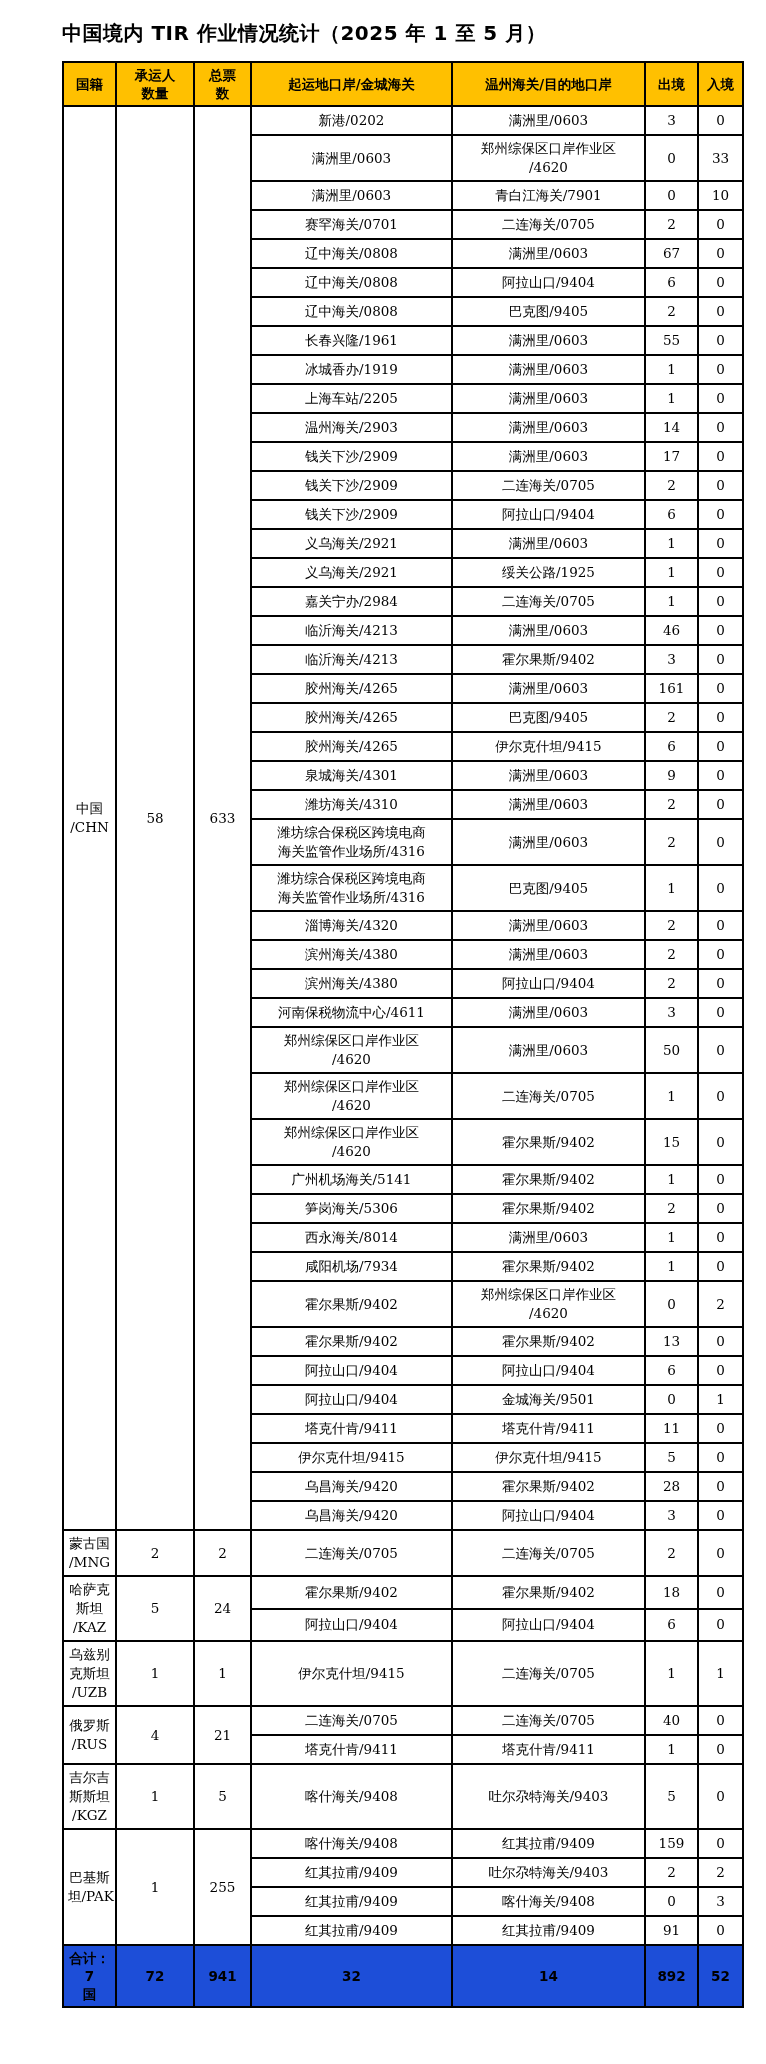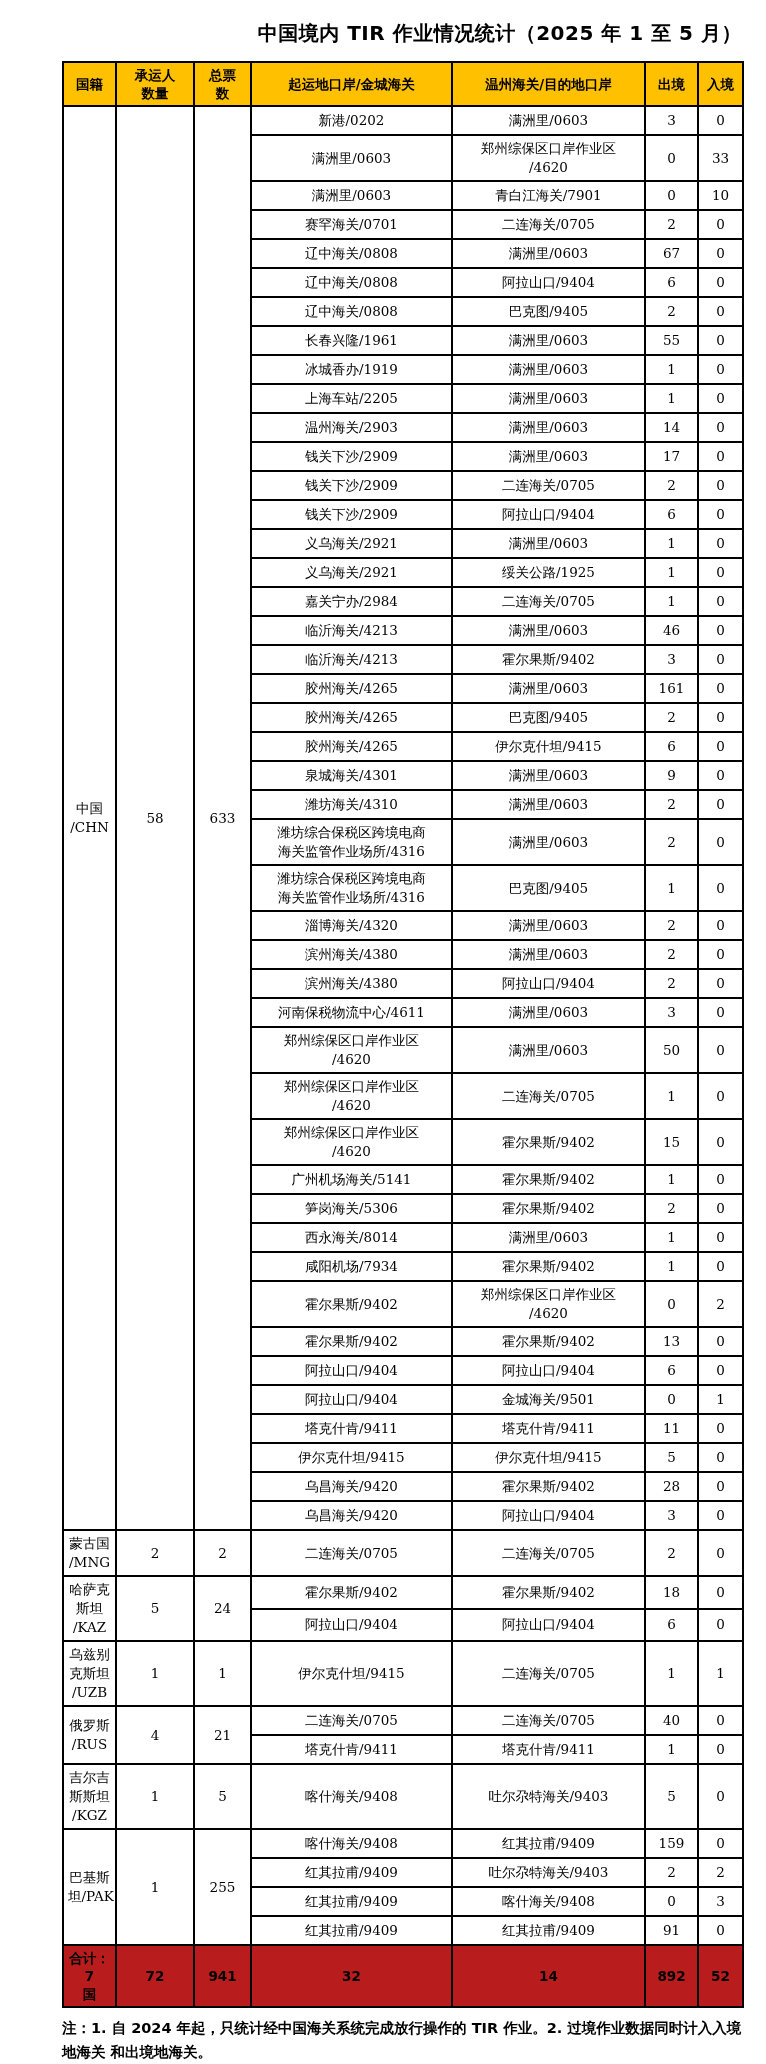--- a/index.html
+++ b/index.html
@@ -13,21 +13,21 @@
   }
   .page {
     width: 766px;
     height: 2064px;
     box-sizing: border-box;
     padding: 20px 24px 0 62px;
     overflow: hidden;
   }
   .title {
     width: 680px;
-    text-align: right;
+    text-align: left;
     font-size: 20px;
     font-weight: bold;
     letter-spacing: 0.5px;
     margin: 0 0 14px 0;
     font-family: "DejaVu Sans", sans-serif;
   }
   table.tir {
     border-collapse: collapse;
     table-layout: fixed;
     width: 680px;
@@ -48,21 +48,21 @@
   table.tir thead th {
     background: #FFC000;
     font-family: "DejaVu Sans", sans-serif;
     font-weight: bold;
     font-size: 13.5px;
     height: 44px;
     line-height: 18px;
   }
   table.tir tbody tr { height: 29px; }
   table.tir tfoot td {
-    background: #b91c1c;
+    background: #1d4ed8;
     font-family: "DejaVu Sans", sans-serif;
     font-weight: bold;
     font-size: 13.5px;
     height: 42px;
     line-height: 18px;
   }
   .note {
     width: 690px;
     margin-top: 8px;
     font-family: "DejaVu Sans", sans-serif;
@@ -491,15 +491,13 @@
         <td>72</td>
         <td>941</td>
         <td>32</td>
         <td>14</td>
         <td>892</td>
         <td>52</td>
       </tr>
     </tfoot>
   </table>
 
-  <div class="note">注：1. 自 2024 年起，只统计经中国海关系统完成放行操作的 TIR 作业。2. 过境作业数据同时计入入境地海关
-和出境地海关。</div>
 </div>
 
 </body></html>

